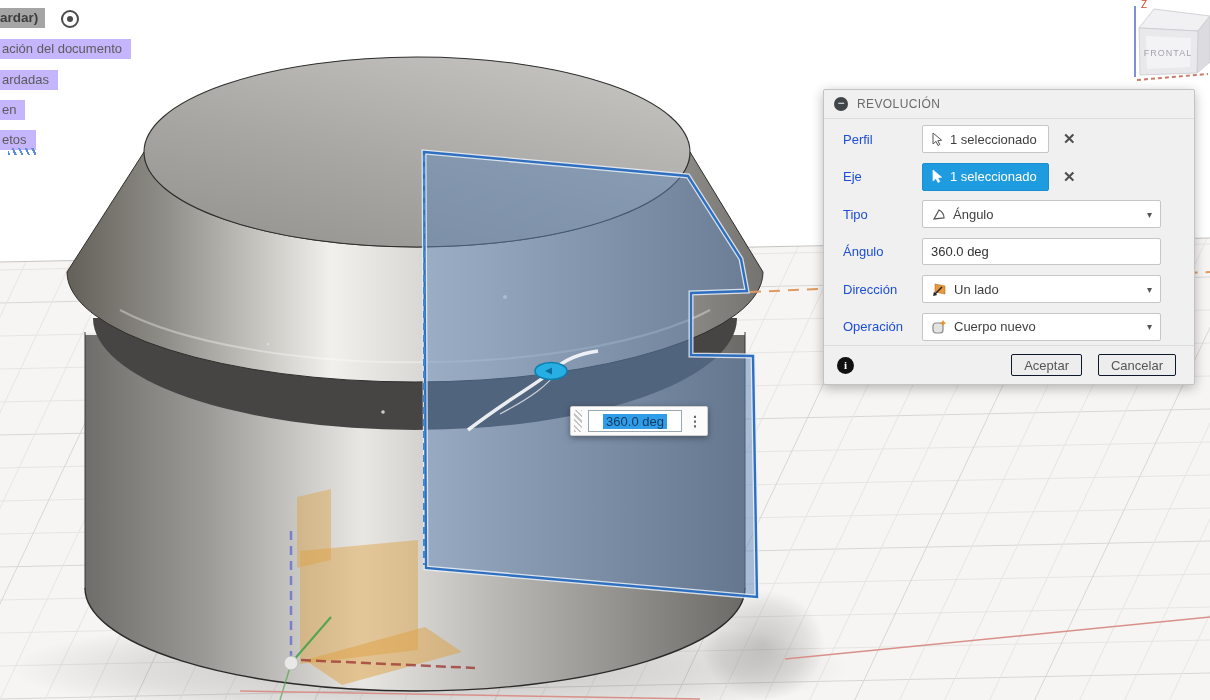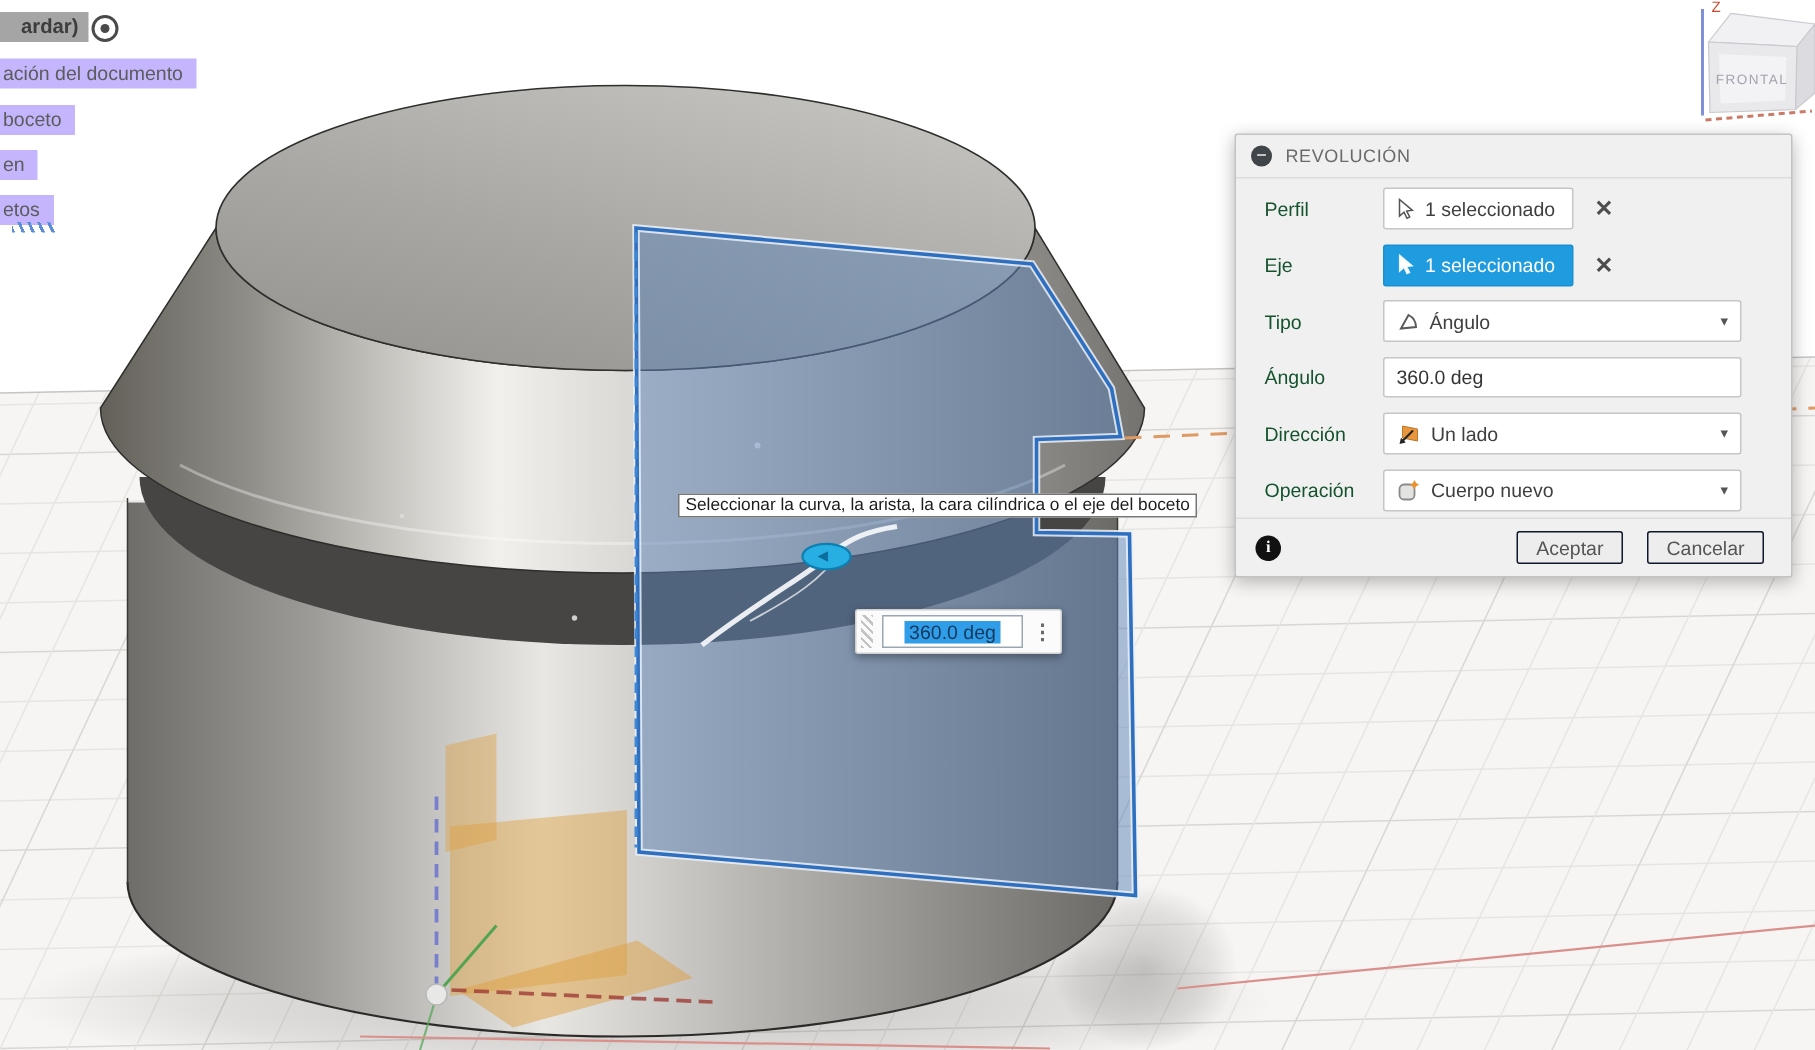--- a/index.html
+++ b/index.html
@@ -5,21 +5,21 @@
   html,body{margin:0;padding:0;}
   body{width:1210px;height:700px;overflow:hidden;background:#ffffff;
        font-family:"Liberation Sans",sans-serif;position:relative;}
   .stage{position:absolute;inset:0;}
   svg#scene{position:absolute;left:0;top:0;}
 
   
   .chip{position:absolute;left:0;background:#c4b5fd;color:#5c5c5c;font-size:13px;
         padding:2px 9px 3px 2px;white-space:nowrap;}
   .chip-active{background:#a5a5a5;color:#3d3d3d;font-weight:bold;font-size:13.5px;
-        padding:2px 7px 3px 14px;}
+        padding:2px 7px 3px 0;}
   .record{position:absolute;left:61px;top:10px;width:14px;height:14px;border:2px solid #4a4a4a;
         border-radius:50%;display:flex;align-items:center;justify-content:center;background:#fff;}
   .record-dot{width:6px;height:6px;border-radius:50%;background:#4a4a4a;}
   .sketch-dashes{position:absolute;left:8px;top:148px;width:30px;height:7px;
         background:repeating-linear-gradient(65deg,#5b8dd9 0 2px,transparent 2px 6px);}
 
   
   .tooltip{position:absolute;left:452px;top:329px;background:#ffffff;border:1px solid #767676;
         font-size:11.5px;color:#1c1c1c;padding:1px 4px;white-space:nowrap;}
 
@@ -36,21 +36,21 @@
   
   .dialog{position:absolute;left:823px;top:89px;width:372px;height:296px;background:#f0f0f0;
         border:1px solid #c3c3c3;border-radius:2px;box-sizing:border-box;
         box-shadow:0 3px 12px rgba(0,0,0,.28);font-size:13px;color:#444;}
   .dlg-header{height:28px;display:flex;align-items:center;padding:0 10px;border-bottom:1px solid #dcdcdc;}
   .collapse{width:14px;height:14px;border-radius:50%;background:#40454a;color:#fff;font-size:12px;
         line-height:12px;text-align:center;flex:none;}
   .dlg-title{margin-left:9px;font-size:12px;color:#6a6a6a;letter-spacing:.4px;}
   .dlg-body{padding:6px 0 0 19px;}
   .row{display:flex;align-items:center;height:28px;margin-bottom:9.5px;}
-  .lbl{width:79px;flex:none;color:#14532d;}
+  .lbl{width:79px;flex:none;color:#1d4ed8;}
   .selbtn{width:127px;height:28px;background:#fff;border:1px solid #c6c6c6;border-radius:2px;
         display:flex;align-items:center;gap:6px;padding:0 7px;font-size:13px;color:#3f3f3f;
         box-sizing:border-box;font-family:inherit;}
   .selbtn.active{background:#1f9cdf;border-color:#1a8fcf;color:#fff;}
   .xbtn{margin-left:14px;background:none;border:none;color:#4d4d4d;font-size:15px;font-weight:bold;
         cursor:default;padding:0;font-family:inherit;}
   .drop{width:239px;height:28px;background:#fff;border:1px solid #c6c6c6;border-radius:2px;
         display:flex;align-items:center;gap:7px;padding:0 8px;font-size:13px;color:#3f3f3f;
         box-sizing:border-box;font-family:inherit;}
   .caret{margin-left:auto;color:#555;font-size:10px;}
@@ -250,27 +250,26 @@
       <text x="1141" y="8" font-size="10" fill="#cf4a30" font-family="Liberation Sans, sans-serif">Z</text>
     </g>
   </svg>
 
   <div>
     <div class="chip chip-active" style="top:8px">ardar)</div>
     <span class="record">
         <span class="record-dot"></span>
       </span>
     <div class="chip" style="top:39px">ación del documento</div>
-    <div class="chip" style="top:70px">boceto</div>
+    <div class="chip" style="top:70px">ardadas</div>
     <div class="chip" style="top:100px;">en</div>
     <div class="chip" style="top:130px">etos</div>
     <div class="sketch-dashes"></div>
   </div>
 
-  <div class="tooltip">Seleccionar la curva, la arista, la cara cilíndrica o el eje del boceto</div>
 
   <div class="mini">
     <span class="grip"></span>
     <span class="minifield">
       <span class="sel">360.0 deg</span>
     </span>
     <span class="dots">⋮</span>
   </div>
 
   <div class="dialog">

